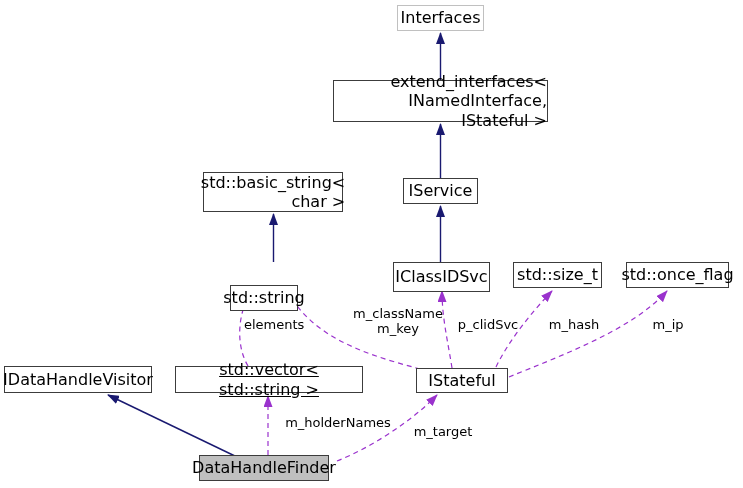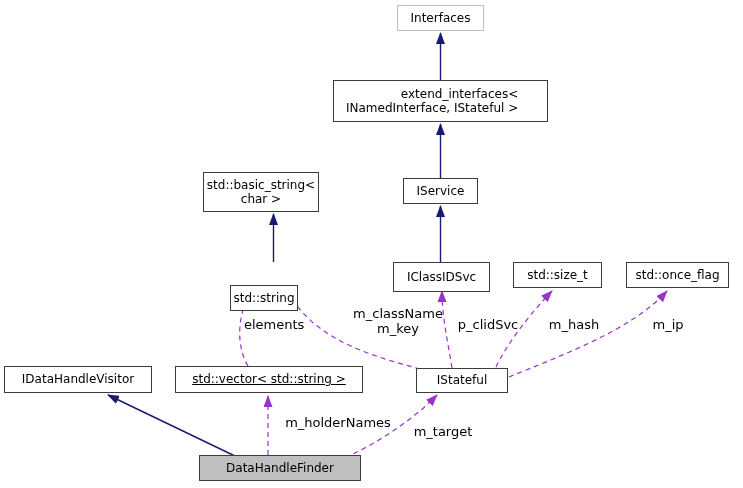--- a/index.html
+++ b/index.html
@@ -10,21 +10,21 @@
     overflow:hidden;
   }
   #edges { position:absolute; left:0; top:0; width:743px; height:488px; pointer-events:none; }
   .edge { fill:none; }
   .edge-inherit { stroke: var(--inherit, #191970); stroke-width:1.4; }
   .edge-usage   { stroke: var(--usage, #9a32cd); stroke-width:1.2; stroke-dasharray:5,4; }
   .node {
     position:absolute; box-sizing:border-box;
     display:flex; align-items:center; justify-content:center;
     text-align:center; white-space:pre-line;
-    font-size:12px; line-height:1.2;
+    font-size:16px; line-height:1.2;
     color: var(--text, #000);
     background: var(--node-bg, #fff);
     border: 1.5px solid var(--node-border, #3c3c3c);
   }
   .node--grey { border:1px solid var(--grey-border, #c0c0c0); }
   .node--selected { background: var(--selected-bg, #bfbfbf); }
   .node--left { justify-content:flex-start; text-align:right; padding-left:12px; }
   .edge-label {
     position:absolute; font-size:13px; line-height:1.15;
     color: var(--text, #000);
@@ -59,40 +59,40 @@
     <path class="edge edge-usage" d="M509,377 C560,356 632,330 667,291" marker-end="url(#arrow-usage)"></path>
     <path class="edge edge-usage" d="M268,455 L268,396" marker-end="url(#arrow-usage)"></path>
     <path class="edge edge-usage" d="M337,461 C372,447 412,421 437,395" marker-end="url(#arrow-usage)"></path>
   </svg>
 
   <div class="node node--grey" style="left:397px; top:5px; width:87px; height:26px;">Interfaces</div>
 
   <div class="node node--left" style="left:333px; top:80px; width:215px; height:42px;">extend_interfaces&lt;
  INamedInterface, IStateful &gt;</div>
 
-  <div class="node" style="left:203px; top:172px; width:116px; height:40px;">std::basic_string&lt;
+  <div class="node" style="left:203px; top:172px; width:140px; height:40px;text-align:right;">std::basic_string&lt;
 char &gt;</div>
 
   <div class="node" style="left:403px; top:178px; width:75px; height:26px;">IService</div>
 
   <div class="node" style="left:230px; top:262px; width:68px; height:26px;margin-top:23px;">std::string</div>
 
   <div class="node" style="left:393px; top:262px; width:97px; height:30px;">IClassIDSvc</div>
 
   <div class="node" style="left:513px; top:262px; width:89px; height:26px;">std::size_t</div>
 
   <div class="node" style="left:4px; top:366px; width:148px; height:27px;">IDataHandleVisitor</div>
 
   <div class="node" style="left:626px; top:262px; width:103px; height:26px;">std::once_flag</div>
 
   <div class="node" style="left:175px; top:366px; width:188px; height:27px;text-decoration:underline;">std::vector&lt; std::string &gt;</div>
 
   <div class="node" style="left:416px; top:368px; width:92px; height:25px;">IStateful</div>
 
-  <div class="node node--selected" style="left:199px; top:455px; width:162px; height:26px;">DataHandleFinder</div>
+  <div class="node node--selected" style="left:199px; top:455px; width:130px; height:26px;">DataHandleFinder</div>
 
   <div class="edge-label" style="left:244px; top:318px; width:60px;">elements</div>
 
   <div class="edge-label" style="left:349px; top:307px; width:98px;">m_className
 m_key</div>
 
   <div class="edge-label" style="left:456px; top:318px; width:64px;">p_clidSvc</div>
 
   <div class="edge-label" style="left:546px; top:318px; width:56px;">m_hash</div>
 

